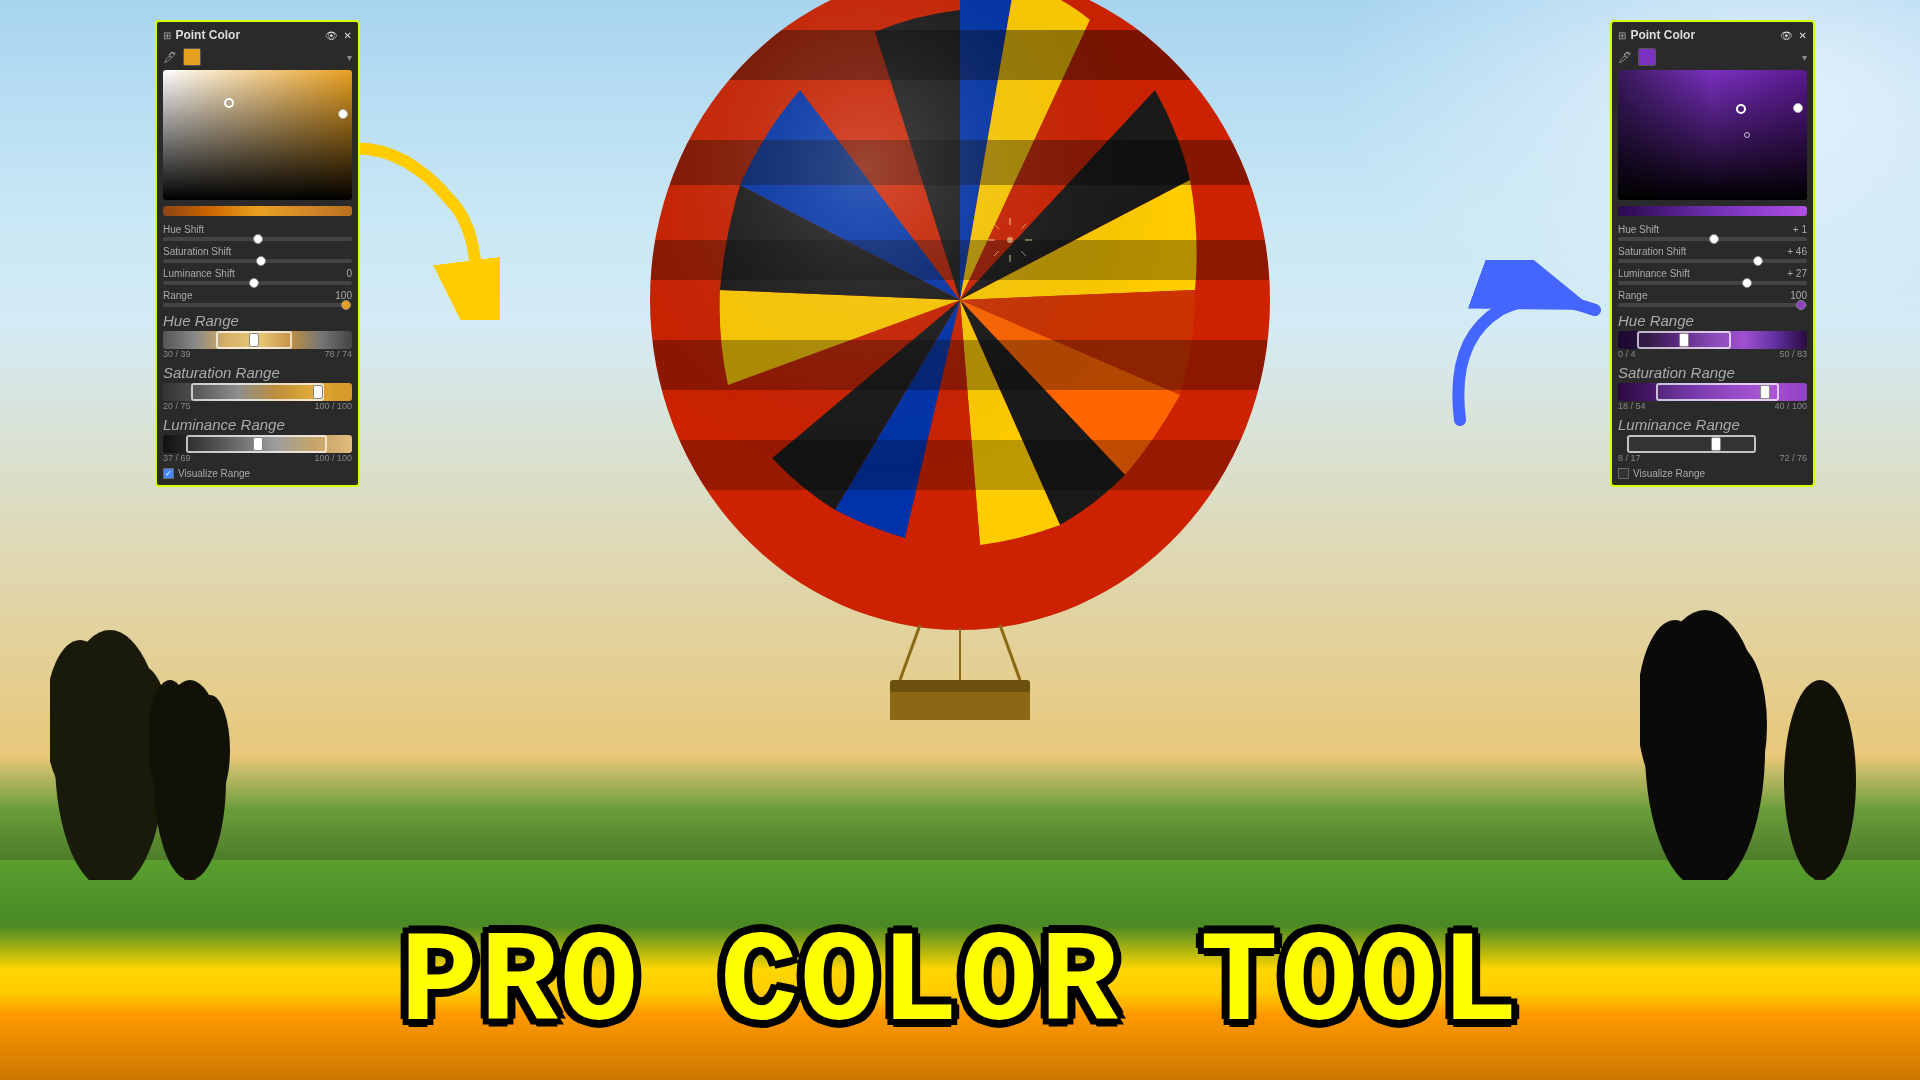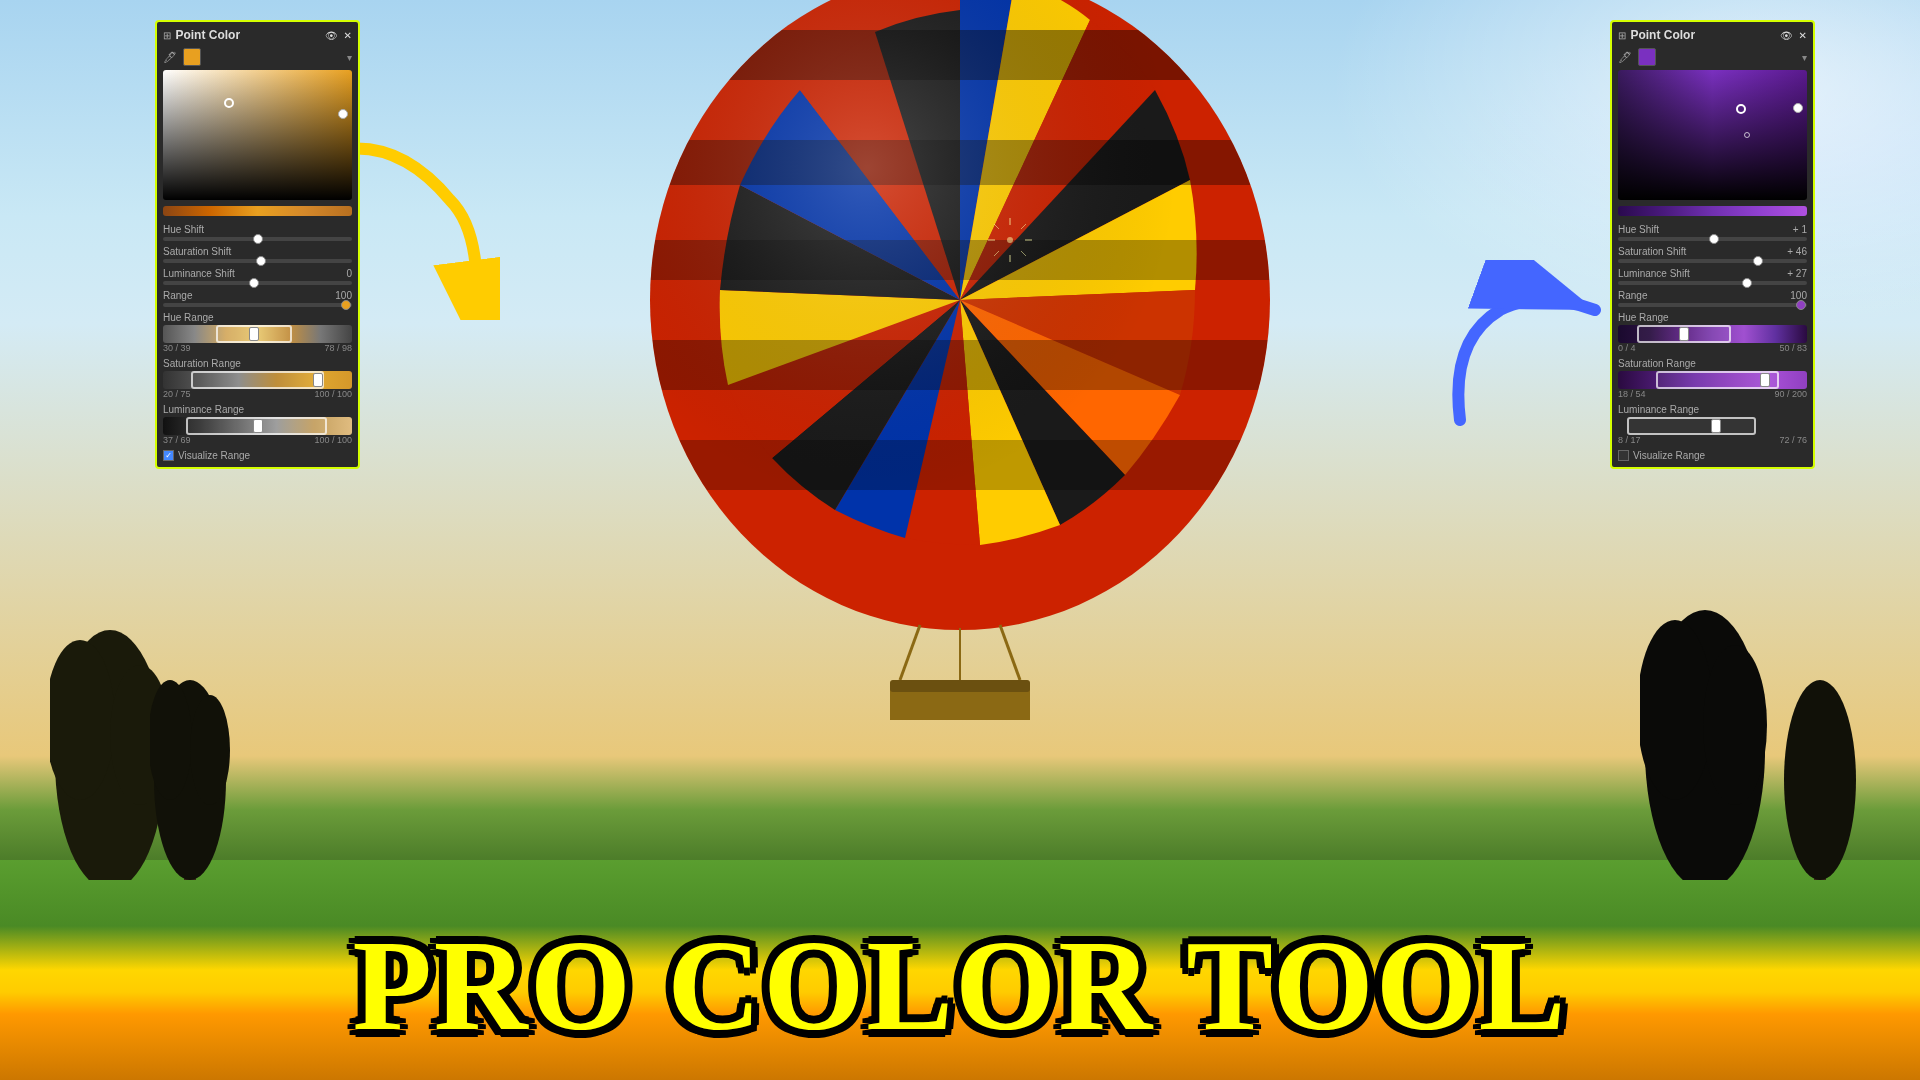--- a/index.html
+++ b/index.html
@@ -171,23 +171,24 @@
       top: 50%;
       transform: translate(-50%, -50%);
       border: 1px solid #888;
     }
 
     .range-bar-section {
       margin-bottom: 5px;
     }
 
     .range-label {
-      font-size: 10px;
+      font-size: 15px;
       color: #aaa;
       margin-bottom: 2px;
+      font-style: italic;
     }
 
     .range-sub-labels {
       display: flex;
       justify-content: space-between;
       font-size: 9px;
       color: #888;
       align-items: center;
     }
 
@@ -306,21 +307,21 @@
       text-shadow: 
         -6px -6px 0 #000,
          6px -6px 0 #000,
         -6px  6px 0 #000,
          6px  6px 0 #000,
         -8px 0 0 #000,
          8px 0 0 #000,
          0 -8px 0 #000,
          0  8px 0 #000;
       letter-spacing: 2px;
-      font-family: Liberation Serif, serif;
+      font-family: Liberation Mono, monospace;
       line-height: 1;
     }
 
     
     .sky-clouds {
       position: absolute;
       top: 0;
       right: 0;
       width: 40%;
       height: 40%;
@@ -565,21 +566,21 @@
 
   <div class="range-bar-section">
     <div class="range-label">Hue Range</div>
     <div class="range-track-outer">
       <div class="range-track-hue-left"></div>
       <div class="range-border-box" style="left:28%;width:40%;"></div>
       <div class="range-thumb-center" style="left:48%;"></div>
     </div>
     <div class="range-sub-labels">
       <span>30 / 39</span>
-      <span>78 / 98</span>
+      <span>78 / 74</span>
     </div>
   </div>
 
   <div class="range-bar-section">
     <div class="range-label">Saturation Range</div>
     <div class="range-track-outer">
       <div class="range-track-sat-left"></div>
       <div class="range-border-box" style="left:15%;width:70%;"></div>
       <div class="range-thumb-center" style="left:82%;"></div>
     </div>
@@ -693,21 +694,21 @@
 
   <div class="range-bar-section">
     <div class="range-label">Saturation Range</div>
     <div class="range-track-outer">
       <div class="range-track-sat-right"></div>
       <div class="range-border-box" style="left:20%;width:65%;"></div>
       <div class="range-thumb-center" style="left:78%;"></div>
     </div>
     <div class="range-sub-labels">
       <span>18 / 54</span>
-      <span>90 / 200</span>
+      <span>40 / 100</span>
     </div>
   </div>
 
   <div class="range-bar-section">
     <div class="range-label">Luminance Range</div>
     <div class="range-track-outer">
       <div class="range-track-lum-right"></div>
       <div class="range-border-box" style="left:5%;width:68%;"></div>
       <div class="range-thumb-center" style="left:52%;"></div>
     </div>

